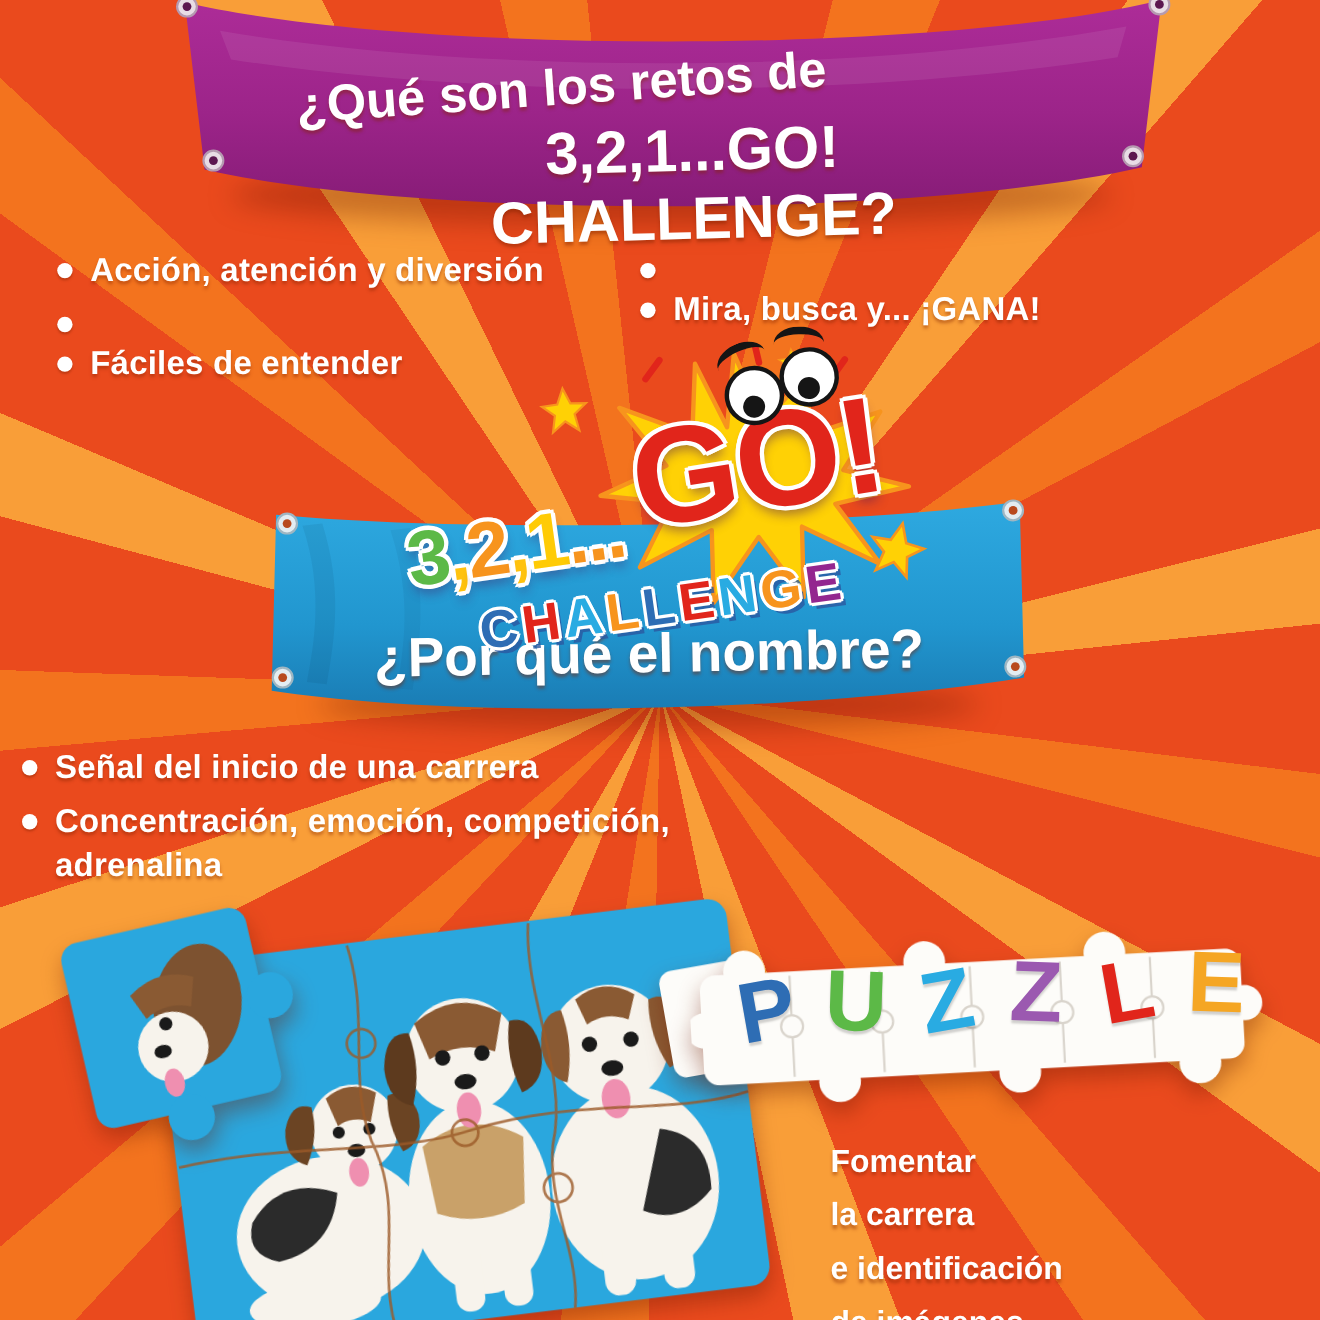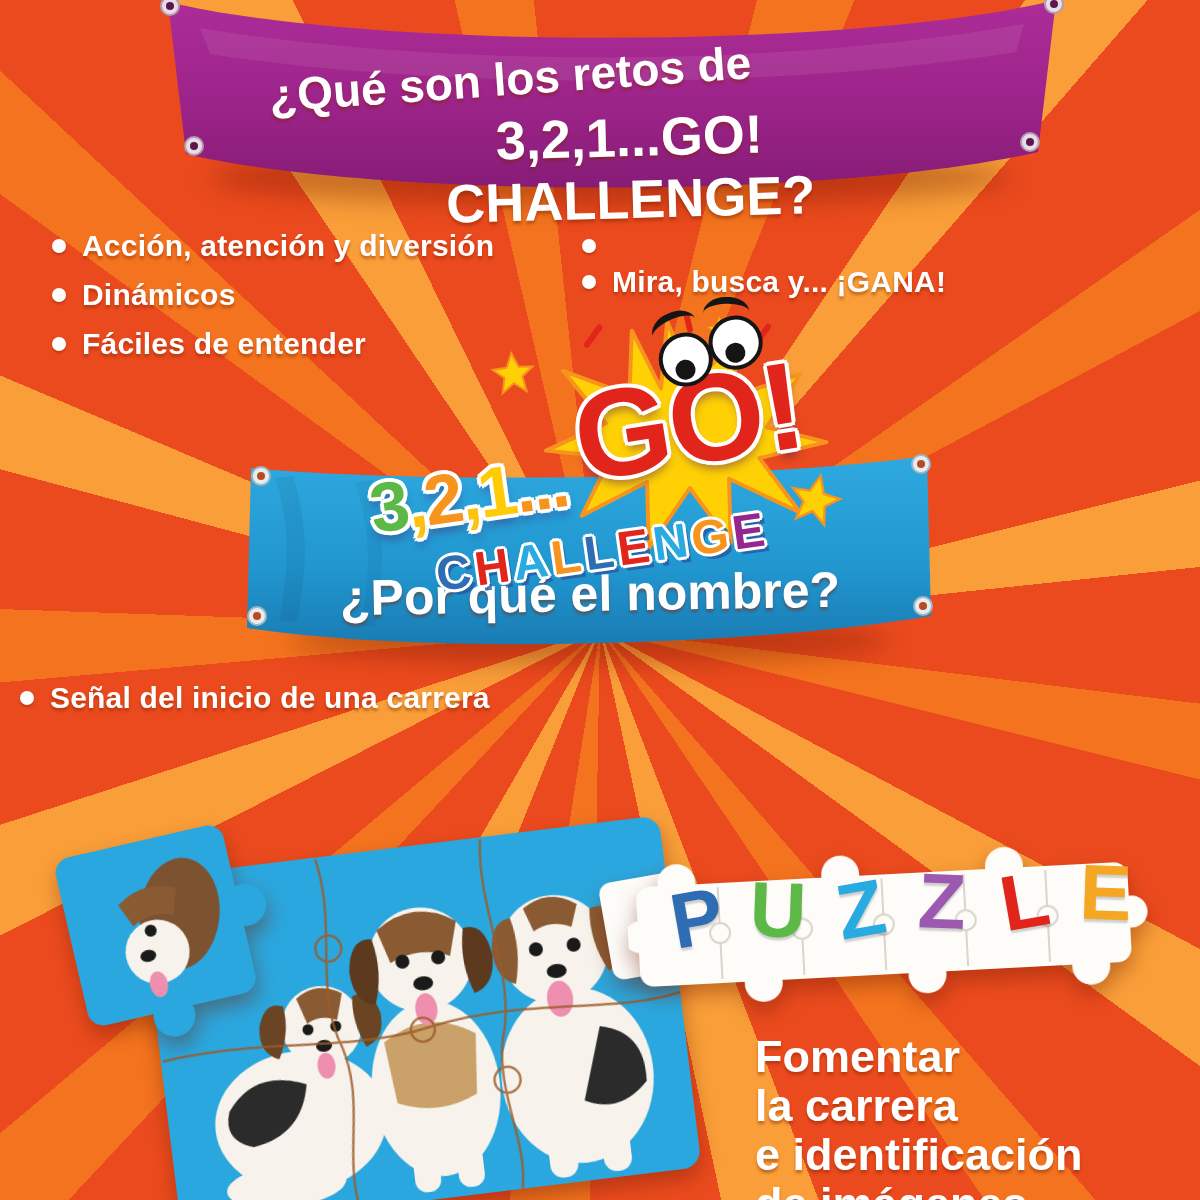--- a/index.html
+++ b/index.html
@@ -49,21 +49,21 @@
   .brow{position:absolute;width:46px;height:24px;border-top:7px solid #151515;
     border-radius:50% 50% 0 0;}
   
   #puzzle-word{left:655px;top:858px;width:500px;display:flex;transform:rotate(-3deg);}
   #puzzle-word span{width:82px;text-align:center;font-size:78px;font-weight:bold;
     text-shadow:0 3px 2px rgba(0,0,0,.18);}
   #puzzle-word span:nth-child(odd){transform:rotate(-7deg) translateY(4px);}
   #puzzle-word span:nth-child(even){transform:rotate(5deg);}
   
   #caption{left:755px;top:1032px;}
-  .cap-line{color:#fff;font-weight:bold;font-size:45px;line-height:49px;}
+  .cap-line{color:#fff;font-weight:bold;font-size:29px;line-height:49px;}
   .soft-shadow{filter:drop-shadow(0 10px 10px rgba(110,25,0,.4));}
   .blur-shadow{background:rgba(110,20,0,.35);filter:blur(12px);border-radius:50%;}
 </style>
 </head>
 <body>
 
 <div id="poster">
 
   <div class="abs blur-shadow" style="left:210px;top:150px;width:800px;height:55px;"></div>
   <svg class="abs" style="left:140px;top:-6px;" width="940" height="212" viewBox="0 0 940 212">
@@ -96,21 +96,20 @@
   <div class="abs banner-line wshadow" style="left:240px;top:52px;width:540px;font-size:46px;transform:rotate(-4deg);">¿Qué son los retos de</div>
   <div class="abs banner-line wshadow" style="left:320px;top:106px;width:620px;font-size:54px;transform:rotate(-1.5deg);">3,2,1...GO! CHALLENGE?</div>
 
   <div class="abs bullets nowrap" style="left:52px;top:226px;">
     <div class="bullet">
       <span class="dot"></span>
       <span class="btext wshadow">Acción, atención y diversión</span>
     </div>
     <div class="bullet">
       <span class="dot"></span>
-      <span class="btext wshadow">Dinámicos</span>
     </div>
     <div class="bullet">
       <span class="dot"></span>
       <span class="btext wshadow">Fáciles de entender</span>
     </div>
   </div>
   <div class="abs bullets nowrap" style="left:582px;top:226px;">
     <div class="bullet">
       <span class="dot"></span>
     </div>
@@ -178,20 +177,24 @@
         </span>
     </div>
     <div class="abs lettered" id="challenge-word"><span style="color: rgb(46, 109, 180);">C</span><span style="color: rgb(225, 37, 27);">H</span><span style="color: rgb(41, 171, 226);">A</span><span style="color: rgb(247, 148, 29);">L</span><span style="color: rgb(46, 109, 180);">L</span><span style="color: rgb(225, 37, 27);">E</span><span style="color: rgb(41, 171, 226);">N</span><span style="color: rgb(247, 148, 29);">G</span><span style="color: rgb(147, 39, 143);">E</span></div>
   </div>
 
   <div class="abs bullets" style="left:20px;top:678px;width:600px;">
     <div class="bullet">
       <span class="dot"></span>
       <span class="btext wshadow" style="white-space:nowrap;">Señal del inicio de una carrera</span>
     </div>
+    <div class="bullet">
+      <span class="dot"></span>
+      <span class="btext wshadow" style="width:560px;">Concentración, emoción, competición, adrenalina</span>
+    </div>
   </div>
   <div class="abs bullets" style="left:658px;top:678px;width:540px;">
   </div>
 
   <svg class="abs soft-shadow" style="left:150px;top:838px;transform:rotate(-7deg);" width="540" height="370" viewBox="0 0 540 370">
     <rect x="8" y="8" width="524" height="354" rx="18" fill="#2aa7de"></rect>
 
     <g>
       <ellipse cx="140" cy="268" rx="86" ry="70" fill="#f7f3ec"></ellipse>
       <path d="M70,250 q30,-40 80,-18 q-10,50 -60,56 q-30,-10 -20,-38 Z" fill="#2b2b2b"></path>

